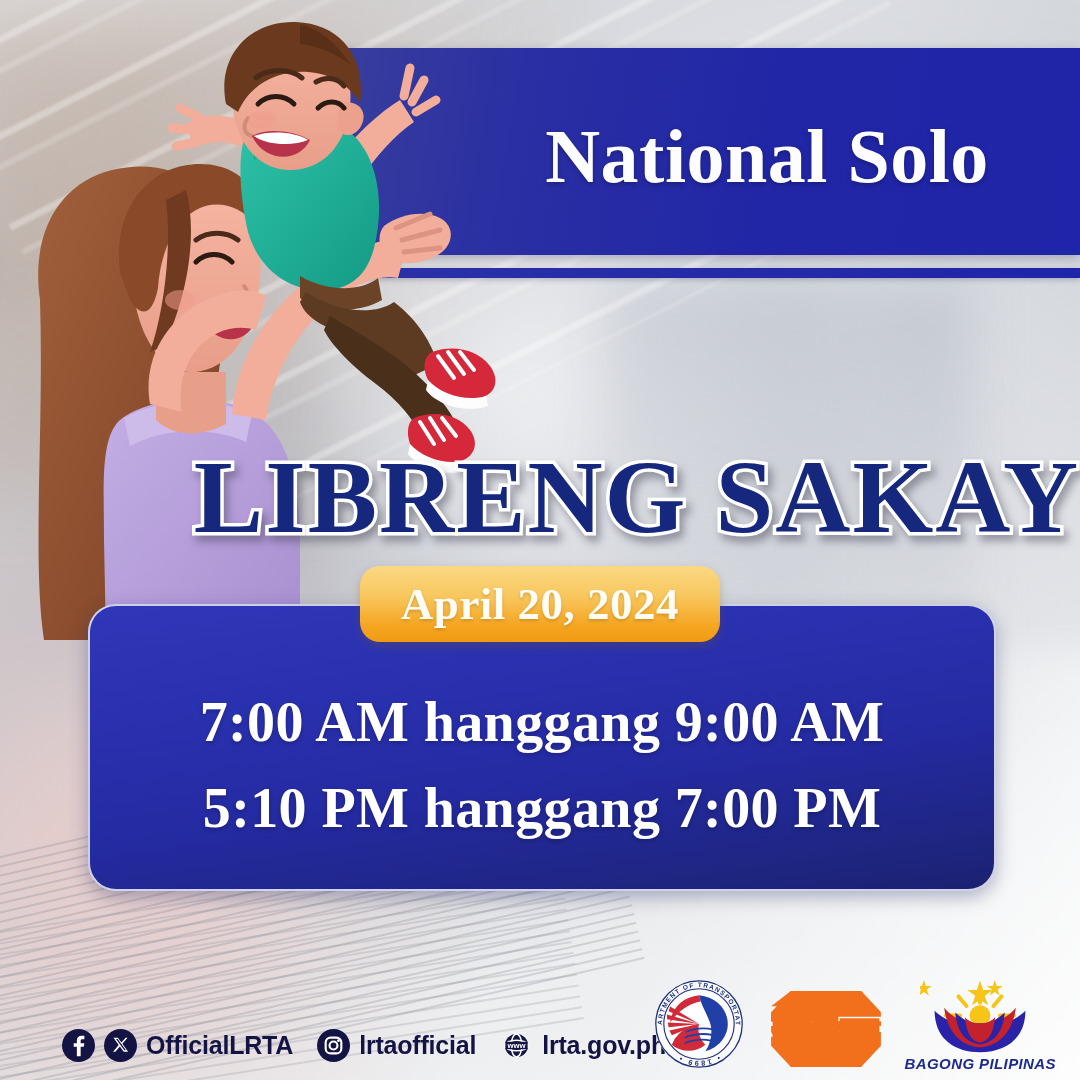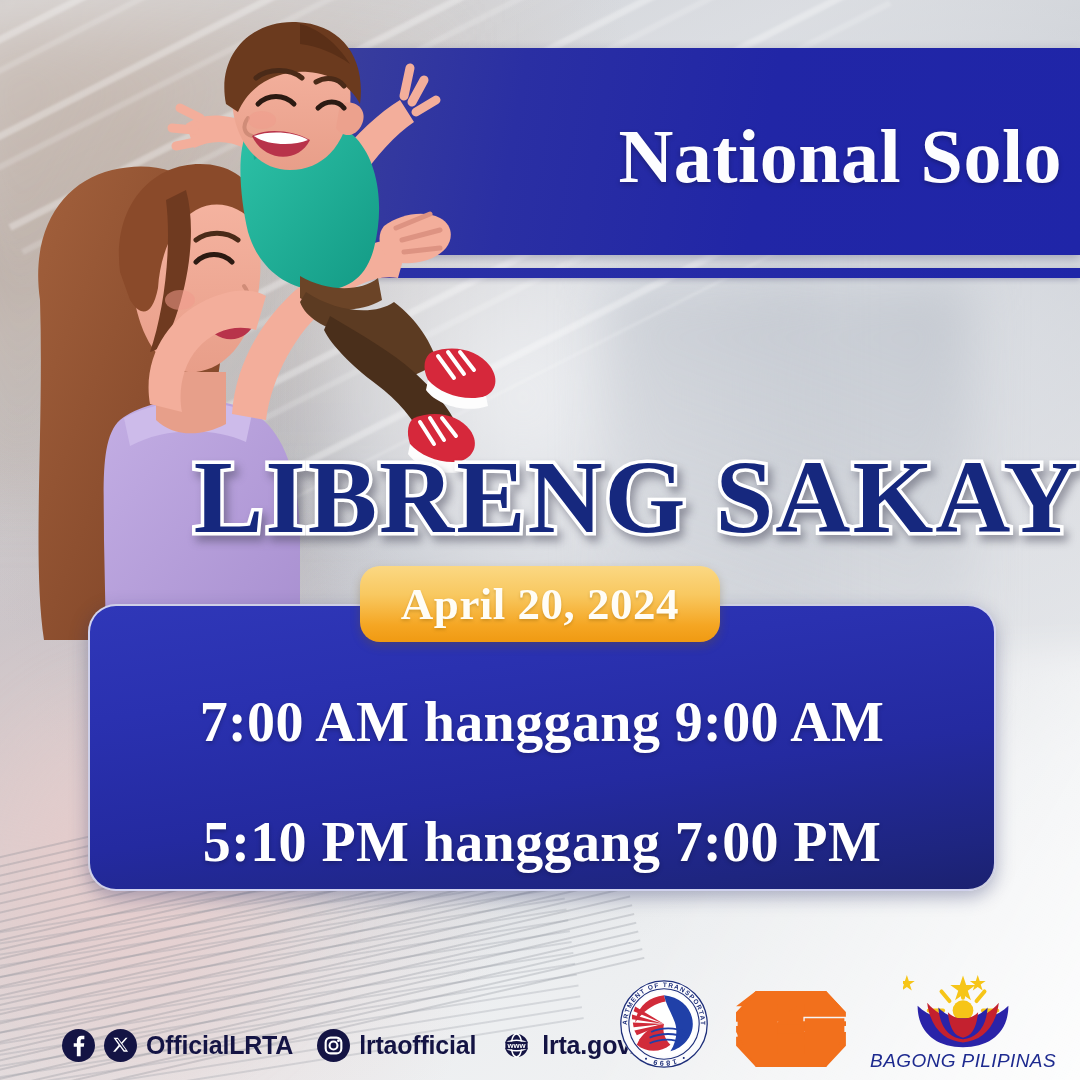--- a/index.html
+++ b/index.html
@@ -85,21 +85,21 @@
   }
 
   
   .banner{
     position:absolute;left:322px;top:48px;width:758px;height:207px;
     background:linear-gradient(100deg,#3a3f9c 0%,#2a2fa3 26%,#2126a6 58%,#1f25a8 100%);
     box-shadow:0 3px 10px rgba(40,40,90,.30);
   }
   .banner-title{
     position:absolute;left:322px;top:56px;width:740px;height:200px;
-    display:flex;flex-direction:column;align-items:flex-end;justify-content:center;
+    display:flex;flex-direction:column;align-items:center;justify-content:center;
     font-family:"Liberation Serif", serif;
     font-weight:700;color:#fdfdff;
     font-size:76px;line-height:1.03;letter-spacing:.5px;
     text-align:center;
     text-shadow:0 2px 5px rgba(0,0,0,.28);
     padding-left:150px;box-sizing:border-box;
   }
   .banner-stripe{
     position:absolute;left:352px;top:268px;width:728px;height:10px;
     background:linear-gradient(100deg,#2b31a6,#1f25a8);
@@ -143,21 +143,20 @@
     background:linear-gradient(172deg,#2f37b8 0%,#2a31b0 28%,#242aa0 60%,#1e2580 88%,#1b2170 100%);
     border:2px solid rgba(255,255,255,.78);
     box-shadow:0 6px 18px rgba(40,45,100,.35);
     display:flex;flex-direction:column;align-items:center;justify-content:center;
     gap:22px;padding-top:34px;box-sizing:border-box;
   }
   .times-panel .t-line{
     font-family:"Liberation Serif", serif;
     font-weight:700;font-size:56px;color:#ffffff;letter-spacing:.4px;
     text-shadow:0 2px 4px rgba(0,0,0,.25);
-    margin-top:34px;
   }
 
   
   .footer{
     position:absolute;left:0;bottom:0;width:1080px;height:130px;
   }
   .socials{
     position:absolute;left:62px;bottom:18px;
     display:flex;align-items:center;gap:24px;
   }
@@ -168,21 +167,21 @@
   }
   .icon-circle{width:33px;height:33px;flex:0 0 33px;}
 
   .logos{
     position:absolute;right:24px;bottom:8px;
     display:flex;align-items:flex-end;gap:18px;
   }
   .logo-box{display:flex;flex-direction:column;align-items:center;}
   .bp-label{
     font-family:"Liberation Sans", sans-serif;
-    font-style:italic;font-weight:400;font-size:19px;color:#1d2a8f;
+    font-style:italic;font-weight:700;font-size:15px;color:#1d2a8f;
     letter-spacing:.4px;margin-top:-2px;
   }
 </style>
 </head>
 <body>
 
 <div class="poster">
 
   <div class="bg-base"></div>
   <div class="bg-blur-a"></div>

